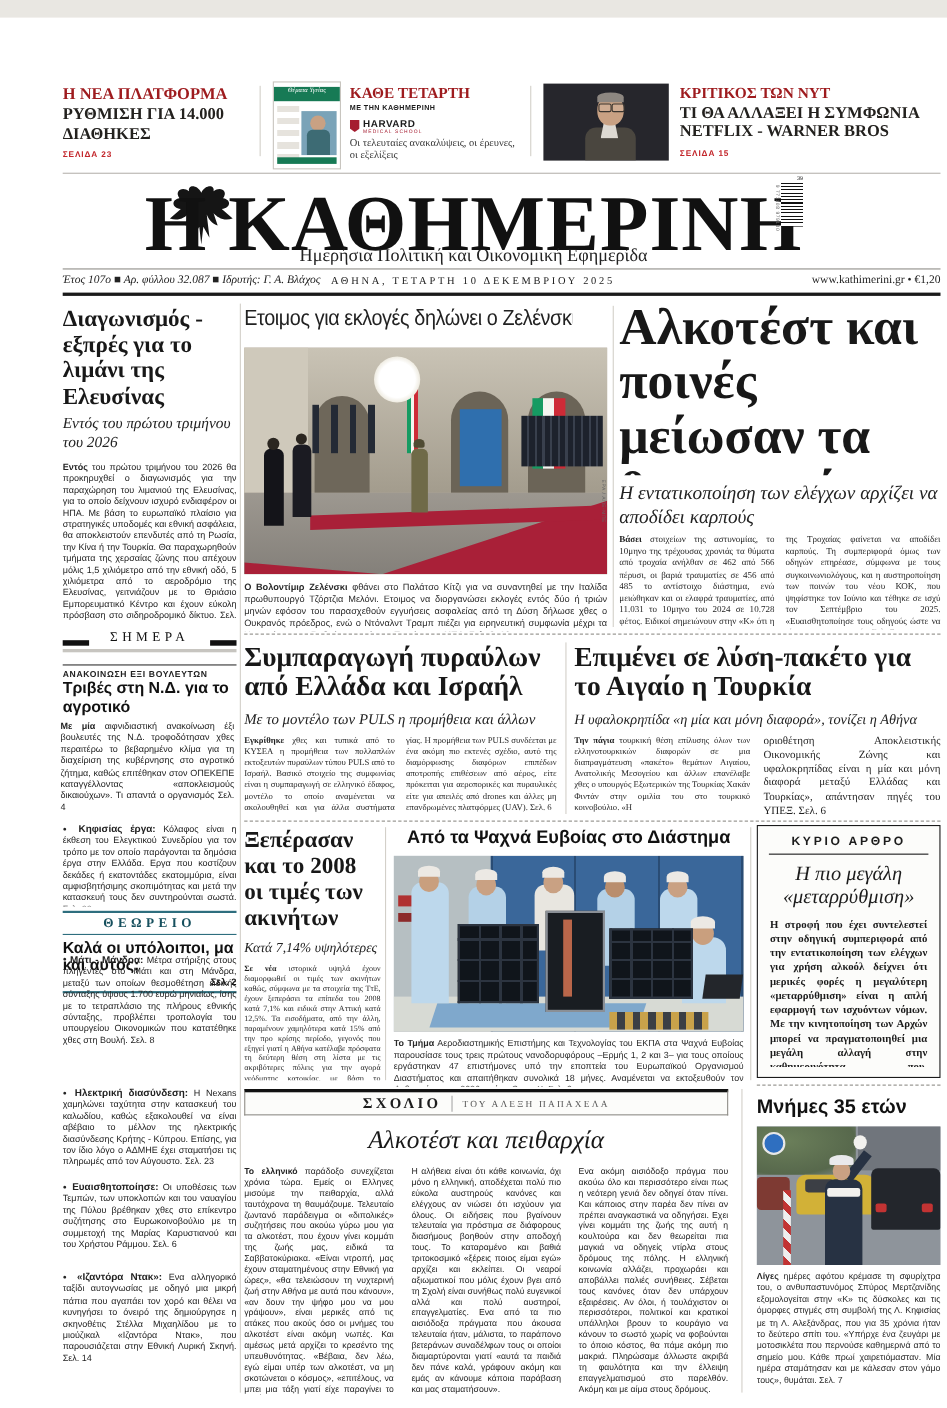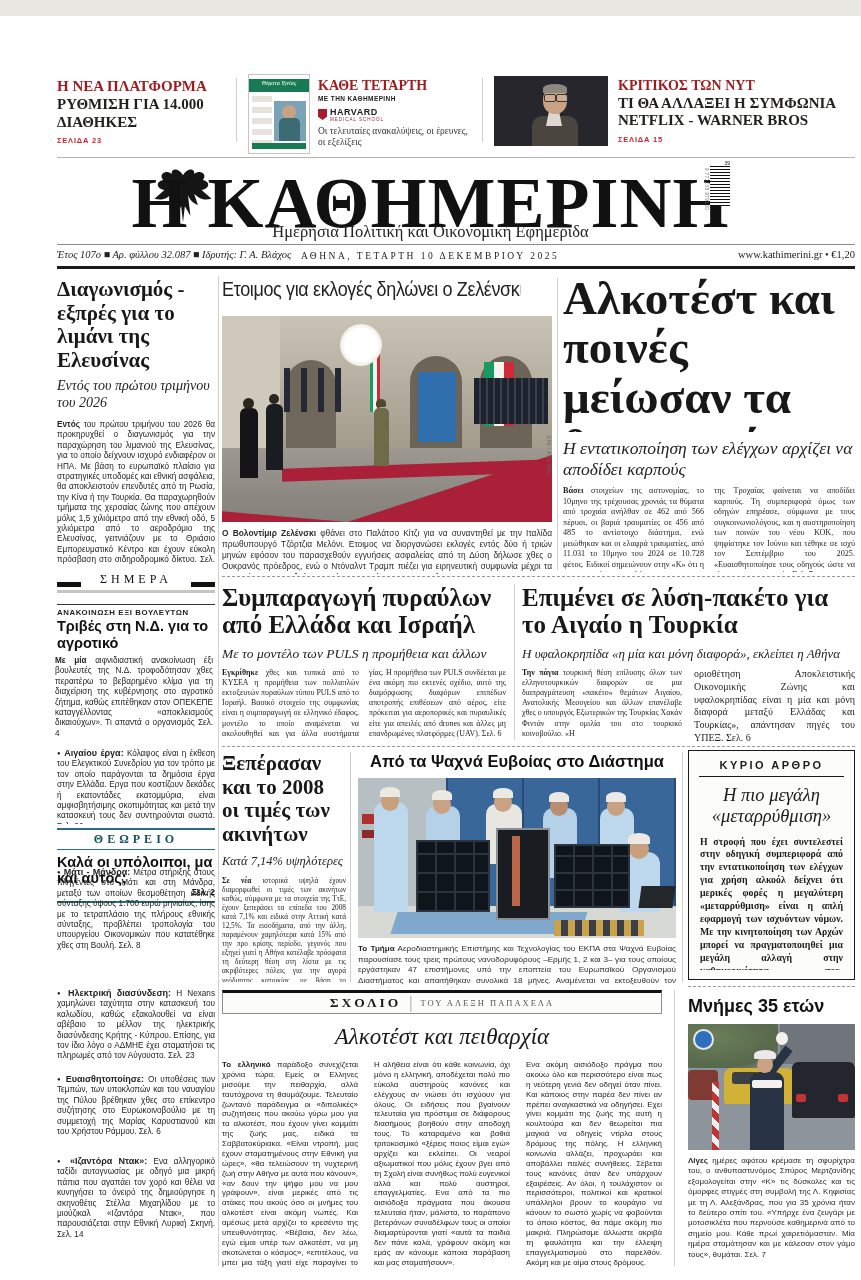--- a/index.html
+++ b/index.html
@@ -135,21 +135,21 @@
 
   <div class="abs simera serif" style="left:57px;top:556px;width:158px;">
     <span class="bar"></span>
     <span class="t">ΣΗΜΕΡΑ</span>
     <span class="bar"></span>
   </div>
   <div class="abs kick" style="left:57px;top:588px;width:158px;">ΑΝΑΚΟΙΝΩΣΗ ΕΞΙ ΒΟΥΛΕΥΤΩΝ</div>
   <div class="abs brief-title ohid" style="left:57px;top:602px;width:158px;height:34px;">Τριβές στη Ν.Δ. για το αγροτικό</div>
   <p class="abs bt ohid" style="left:55px;top:640px;width:158px;height:88px;"><b class="lead">Με μία</b> <span>αιφνιδιαστική ανακοίνωση έξι βουλευτές της Ν.Δ. τροφοδότησαν χθες περαιτέρω το βεβαρημένο κλίμα για τη διαχείριση της κυβέρνησης στο αγροτικό ζήτημα, καθώς επιτέθηκαν στον ΟΠΕΚΕΠΕ καταγγέλλοντας «αποκλεισμούς δικαιούχων». Τι απαντά ο οργανισμός Σελ. 4</span></p>
 
-  <p class="abs bt bul ohid" style="left:57px;top:732px;width:158px;height:76px;"><b class="bl">Αιγαίου έργα:</b> <span>Κόλαφος είναι η έκθεση του Ελεγκτικού Συνεδρίου για τον τρόπο με τον οποίο παράγονται τα δημόσια έργα στην Ελλάδα. Εργα που κοστίζουν δεκάδες ή εκατοντάδες εκατομμύρια, είναι αμφισβητήσιμης σκοπιμότητας και μετά την κατασκευή τους δεν συντηρούνται σωστά. Σελ. 22</span></p>
+  <p class="abs bt bul ohid" style="left:57px;top:732px;width:158px;height:76px;"><b class="bl">Κηφισίας έργα:</b> <span>Κόλαφος είναι η έκθεση του Ελεγκτικού Συνεδρίου για τον τρόπο με τον οποίο παράγονται τα δημόσια έργα στην Ελλάδα. Εργα που κοστίζουν δεκάδες ή εκατοντάδες εκατομμύρια, είναι αμφισβητήσιμης σκοπιμότητας και μετά την κατασκευή τους δεν συντηρούνται σωστά. Σελ. 22</span></p>
 
   <div class="abs theo serif" style="left:57px;top:812px;width:158px;">
     <div class="lbl">ΘΕΩΡΕΙΟ</div>
     <div class="tt" style="font-family:'Liberation Sans','DejaVu Sans',sans-serif;">Καλά οι υπόλοιποι, μα και αυτός;</div>
     <div class="pg" style="font-family:'Liberation Sans','DejaVu Sans',sans-serif;">Σελ. 2</div>
   </div>
 
   <p class="abs bt bul ohid" style="left:57px;top:851px;width:158px;height:84px;"><b class="bl">Μάτι - Μάνδρα:</b> <span>Μέτρα στήριξης στους πληγέντες στο Μάτι και στη Μάνδρα, μεταξύ των οποίων θεσμοθέτηση ειδικής σύνταξης ύψους 1.700 ευρώ μηνιαίως, ίσης με το τετραπλάσιο της πλήρους εθνικής σύνταξης, προβλέπει τροπολογία του υπουργείου Οικονομικών που κατατέθηκε χθες στη Βουλή. Σελ. 8</span></p>
   <p class="abs bt bul ohid" style="left:57px;top:972px;width:158px;height:82px;"><b class="bl">Ηλεκτρική διασύνδεση:</b> <span>Η Nexans χαμηλώνει ταχύτητα στην κατασκευή του καλωδίου, καθώς εξακολουθεί να είναι αβέβαιο το μέλλον της ηλεκτρικής διασύνδεσης Κρήτης - Κύπρου. Επίσης, για τον ίδιο λόγο ο ΑΔΜΗΕ έχει σταματήσει τις πληρωμές από τον Αύγουστο. Σελ. 23</span></p>
   <p class="abs bt bul ohid" style="left:57px;top:1058px;width:158px;height:78px;"><b class="bl">Ευαισθητοποίησε:</b> <span>Οι υποθέσεις των Τεμπών, των υποκλοπών και του ναυαγίου της Πύλου βρέθηκαν χθες στο επίκεντρο συζήτησης στο Ευρωκοινοβούλιο με τη συμμετοχή της Μαρίας Καρυστιανού και του Χρήστου Ράμμου. Σελ. 6</span></p>
@@ -195,21 +195,21 @@
   <div class="abs serif h-serif-l ohid" style="left:222px;top:568px;width:284px;height:56px;">Συμπαραγωγή πυραύλων από Ελλάδα και Ισραήλ</div>
   <div class="abs serif sub-it ohid" style="left:222px;top:630px;width:284px;height:17px;font-size:13.5px;">Με το μοντέλο των PULS η προμήθεια και άλλων συστημάτων</div>
   <div class="abs ohid" style="left:222px;top:652px;width:284px;height:72px;">
     <p class="abs btserif ohid" style="left:0;top:0;width:137px;height:72px;font-size:7.9px;"><b class="lead">Εγκρίθηκε</b> <span>χθες και τυπικά από το ΚΥΣΕΑ η προμήθεια των πολλαπλών εκτοξευτών πυραύλων τύπου PULS από το Ισραήλ. Βασικό στοιχείο της συμφωνίας είναι η συμπαραγωγή σε ελληνικό έδαφος, μοντέλο το οποίο αναμένεται να ακολουθηθεί και για άλλα συστήματα ισραηλινής τεχνολο-</span></p>
     <p class="abs btserif ohid" style="left:147px;top:0;width:137px;height:72px;font-size:7.9px;"><span>γίας. Η προμήθεια των PULS συνδέεται με ένα ακόμη πιο εκτενές σχέδιο, αυτό της διαμόρφωσης διαφόρων επιπέδων αποτροπής επιθέσεων από αέρος, είτε πρόκειται για αεροπορικές και πυραυλικές είτε για απειλές από drones και άλλες μη επανδρωμένες πλατφόρμες (UAV). Σελ. 6</span></p>
   </div>
 
   <div class="abs vr" style="left:514px;top:568px;height:156px;"></div>
 
   <div class="abs serif h-serif-l ohid" style="left:522px;top:568px;width:333px;height:56px;">Επιμένει σε λύση-πακέτο για το Αιγαίο η Τουρκία</div>
-  <div class="abs serif sub-it ohid" style="left:522px;top:630px;width:333px;height:17px;font-size:13px;white-space:nowrap;">Η υφαλοκρηπίδα «η μία και μόνη διαφορά», εκλείπει η Αθήνα</div>
+  <div class="abs serif sub-it ohid" style="left:522px;top:630px;width:333px;height:17px;font-size:13px;white-space:nowrap;">Η υφαλοκρηπίδα «η μία και μόνη διαφορά», τονίζει η Αθήνα</div>
   <div class="abs ohid" style="left:522px;top:652px;width:333px;height:74px;">
     <p class="abs btserif ohid" style="left:0;top:0;width:160px;height:74px;font-size:7.9px;"><b class="lead">Την πάγια</b> <span>τουρκική θέση επίλυσης όλων των ελληνοτουρκικών διαφορών σε μια διαπραγμάτευση «πακέτο» θεμάτων Αιγαίου, Ανατολικής Μεσογείου και άλλων επανέλαβε χθες ο υπουργός Εξωτερικών της Τουρκίας Χακάν Φιντάν στην ομιλία του στο τουρκικό κοινοβούλιο. «Η</span></p>
     <div class="abs" style="left:172px;top:0;width:161px;height:74px;overflow:hidden;">
       <p class="btserif" style="font-size:10px;">οριοθέτηση Αποκλειστικής Οικονομικής Ζώνης και υφαλοκρηπίδας είναι η μία και μόνη διαφορά μεταξύ Ελλάδας και Τουρκίας», απάντησαν πηγές του ΥΠΕΞ. Σελ. 6</p>
       <p class="bold-note">■ Ντόναλντ Τραμπ: Ο Ερντογάν είναι φίλος μου. Σελ. 3</p>
     </div>
   </div>
 
   <div class="abs dash" style="left:222px;top:730px;width:633px;"></div>
 

